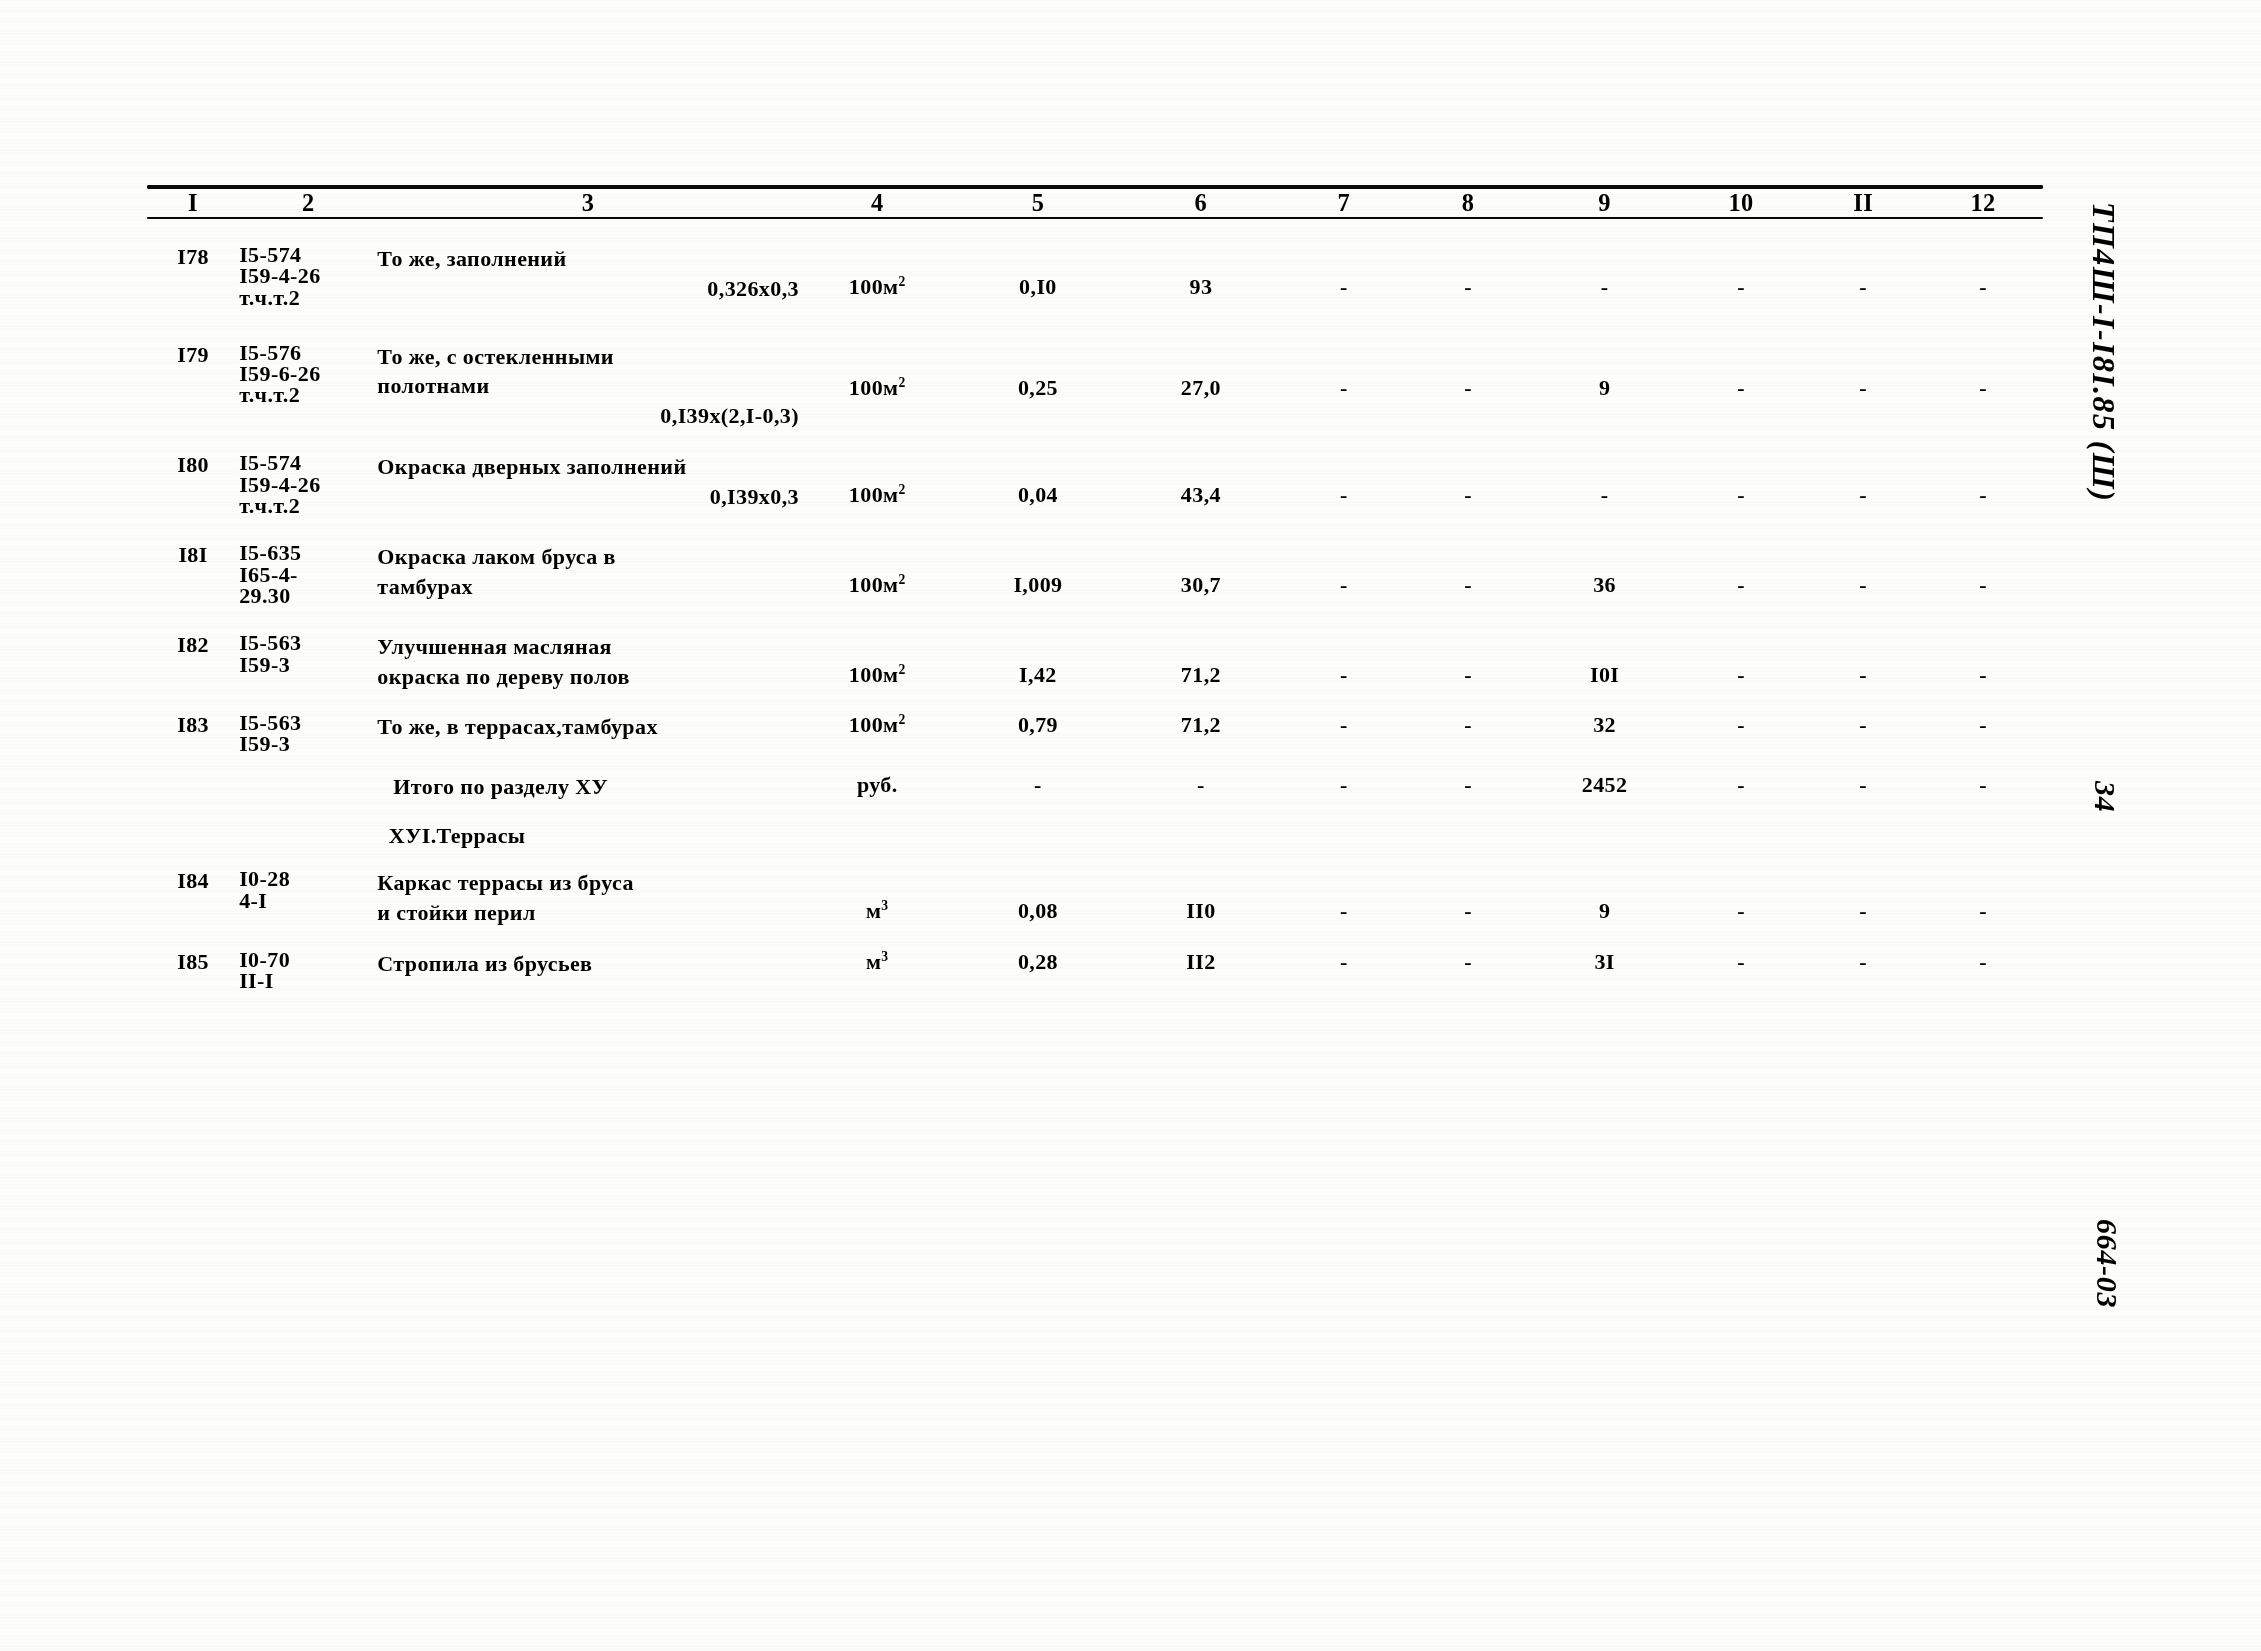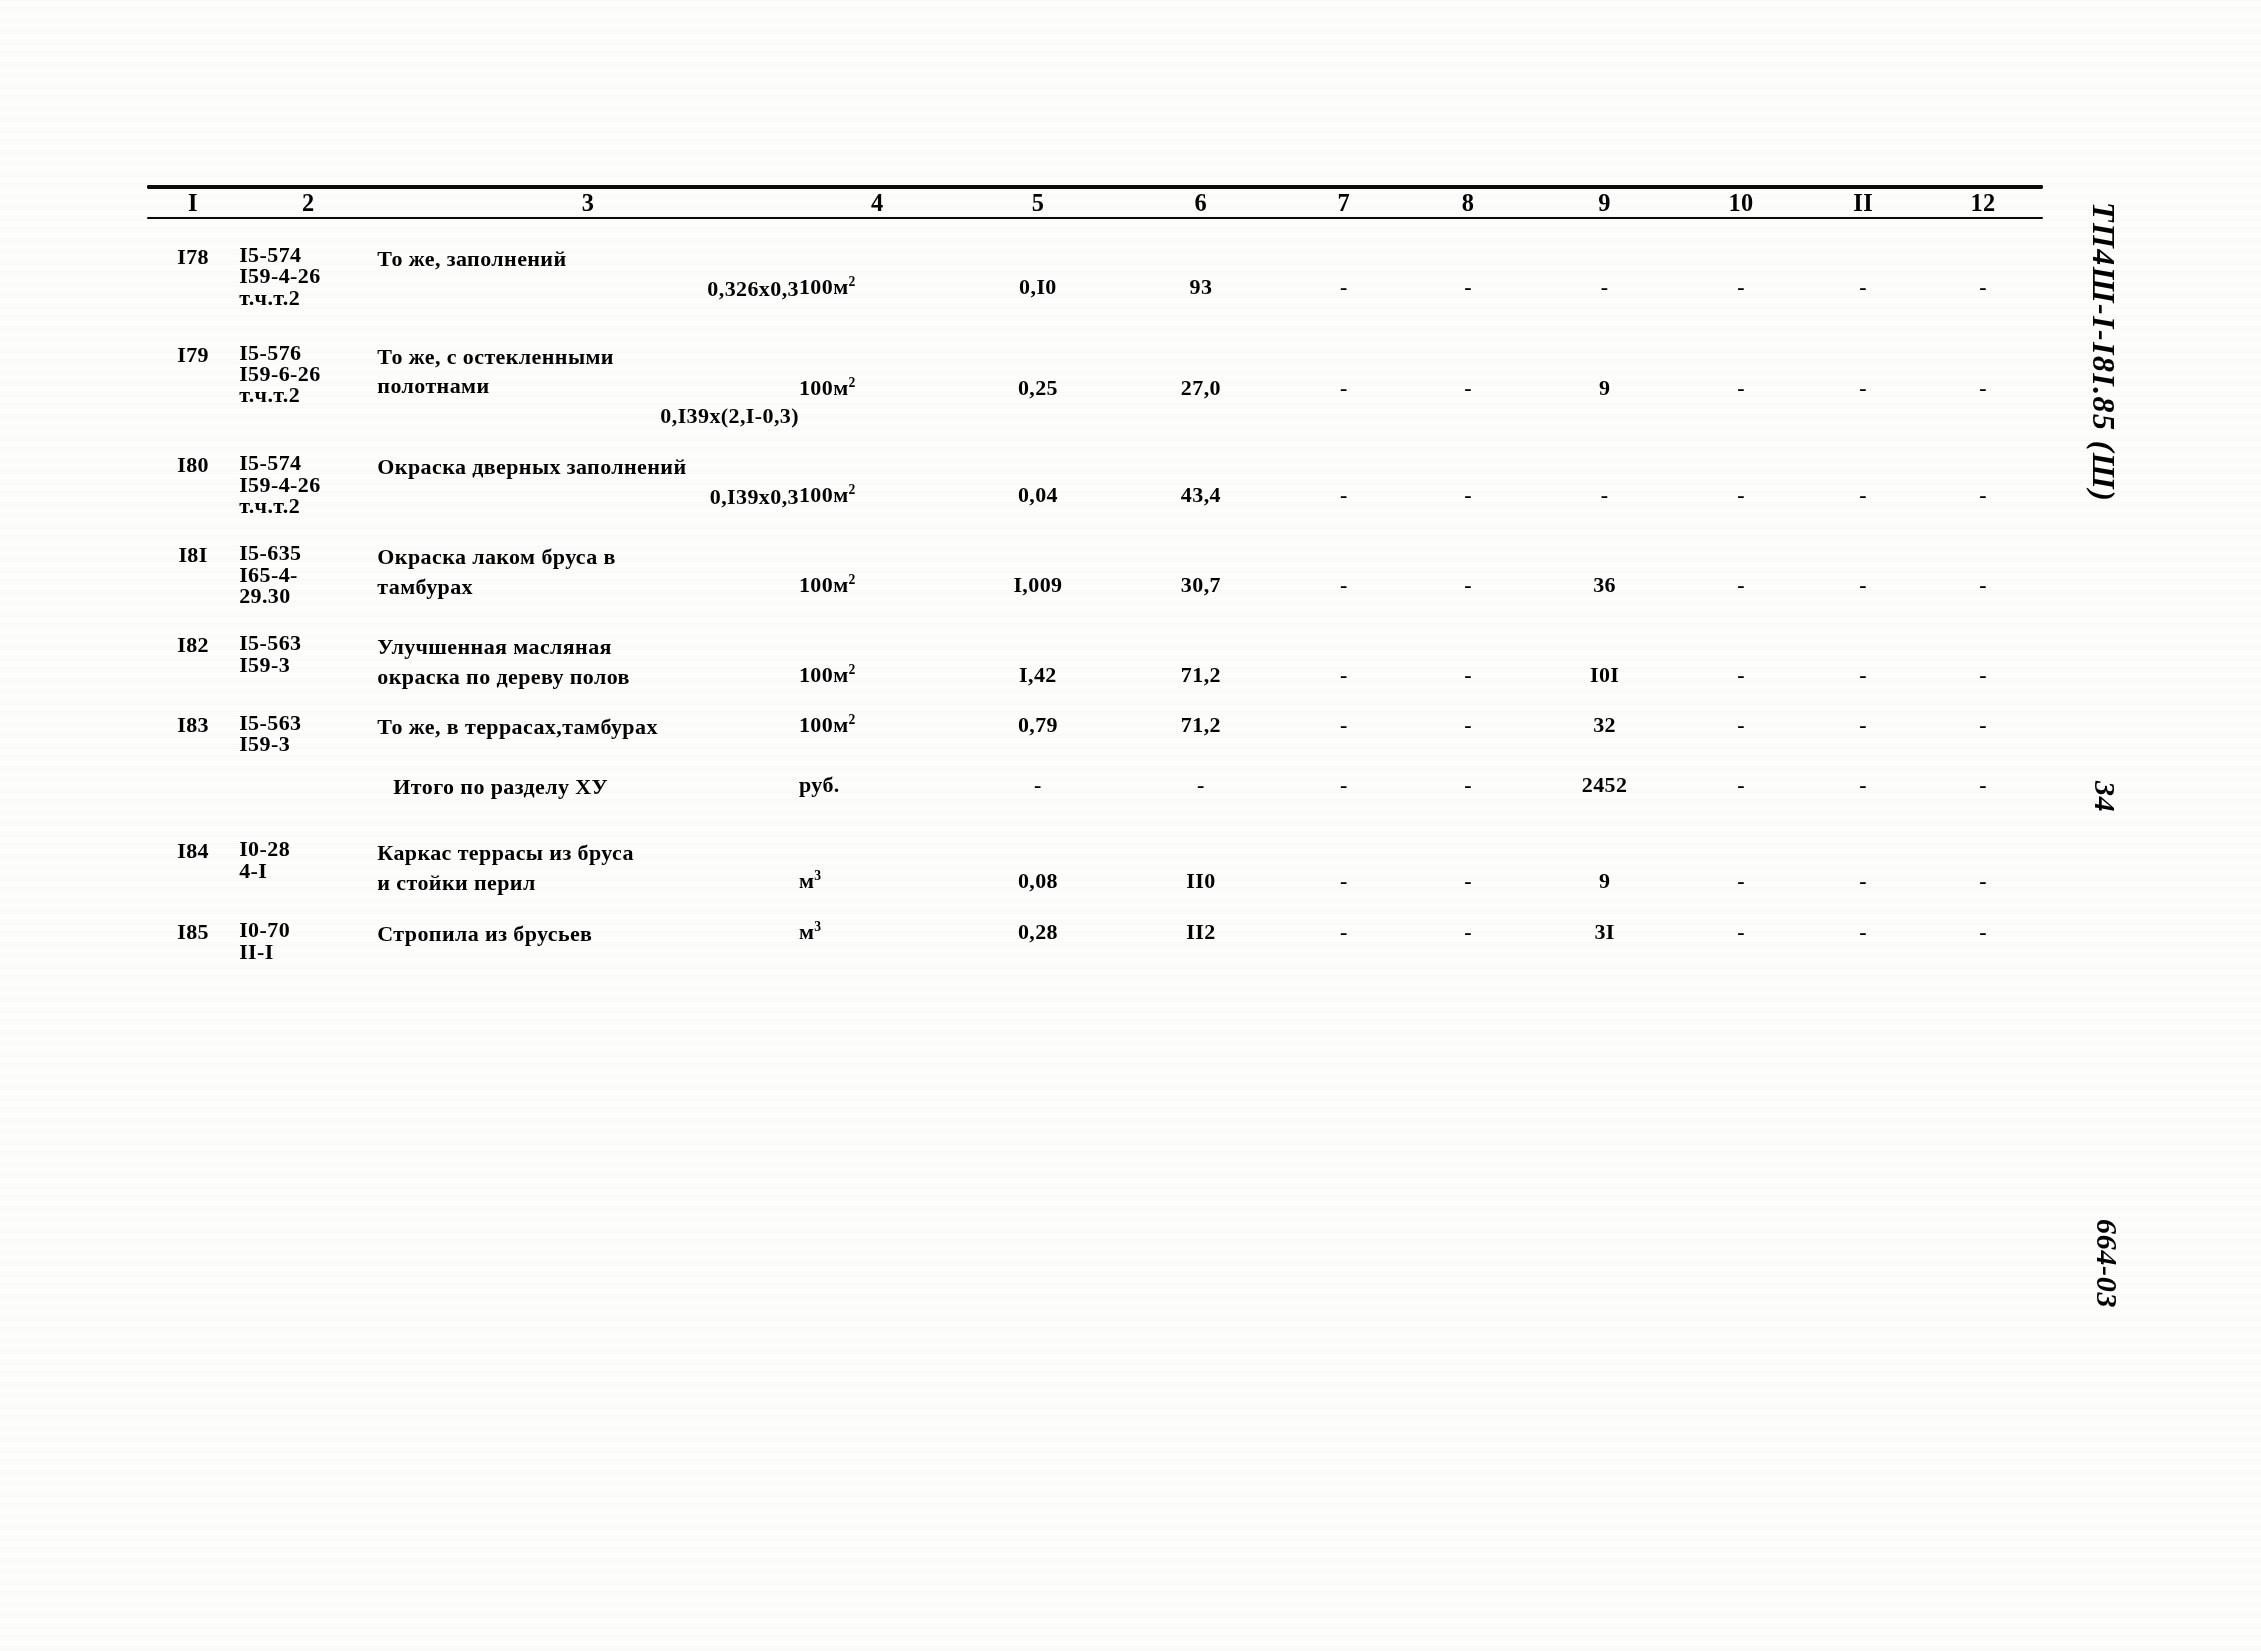--- a/index.html
+++ b/index.html
@@ -72,21 +72,21 @@
     text-align: center;
     font-size: 24.4px;
     padding: 8.6px 0 10px 0;
     font-weight: 700;
   }
 
   .num   { text-align: center; white-space: nowrap; }
   .dash  { text-align: center; }
   .pos   { text-align: left;  padding-left: 5.7px; }
   .code  { text-align: left;  }
-  .unit  { text-align: left; padding-left: 10px; white-space: nowrap; }
+  .unit  { text-align: center; padding-left: 10px; white-space: nowrap; }
 
   .sup { font-size: 0.62em; vertical-align: super; line-height: 0; }
 
   .codeblock { line-height: 1.04; }
   .codeblock div { white-space: nowrap; }
   .code-l2 { position: relative; top: -1.4px; }
   .code-l3 { position: relative; top: -2.9px; }
 
   .descblock { line-height: 1.35; }
   .descblock .ind { padding-left: 37px; text-align: right; }
@@ -376,20 +376,40 @@
             <td class="dash">-</td>
             <td class="dash">-</td>
             <td class="num">2452</td>
             <td class="dash">-</td>
             <td class="dash">-</td>
             <td class="dash">-</td>
           </tr>
           <tr class="row-gap">
             <td colspan="12" style="height: 20px;"></td>
           </tr>
+          <tr>
+            <td class="num"></td>
+            <td class="code">
+              <div class="codeblock"></div>
+            </td>
+            <td class="pos">
+              <div class="descblock" style="padding-left: 11.5px;">
+                <div>ХУI.Террасы</div>
+              </div>
+            </td>
+            <td class="unit"></td>
+            <td class="num"></td>
+            <td class="num"></td>
+            <td class="num"></td>
+            <td class="num"></td>
+            <td class="num"></td>
+            <td class="num"></td>
+            <td class="num"></td>
+            <td class="num"></td>
+          </tr>
           <tr class="row-gap">
             <td colspan="12" style="height: 17px;"></td>
           </tr>
           <tr>
             <td class="num">I84</td>
             <td class="code">
               <div class="codeblock">
                 <div>I0-28</div>
                 <div class="code-l2">4-I</div>
               </div>

